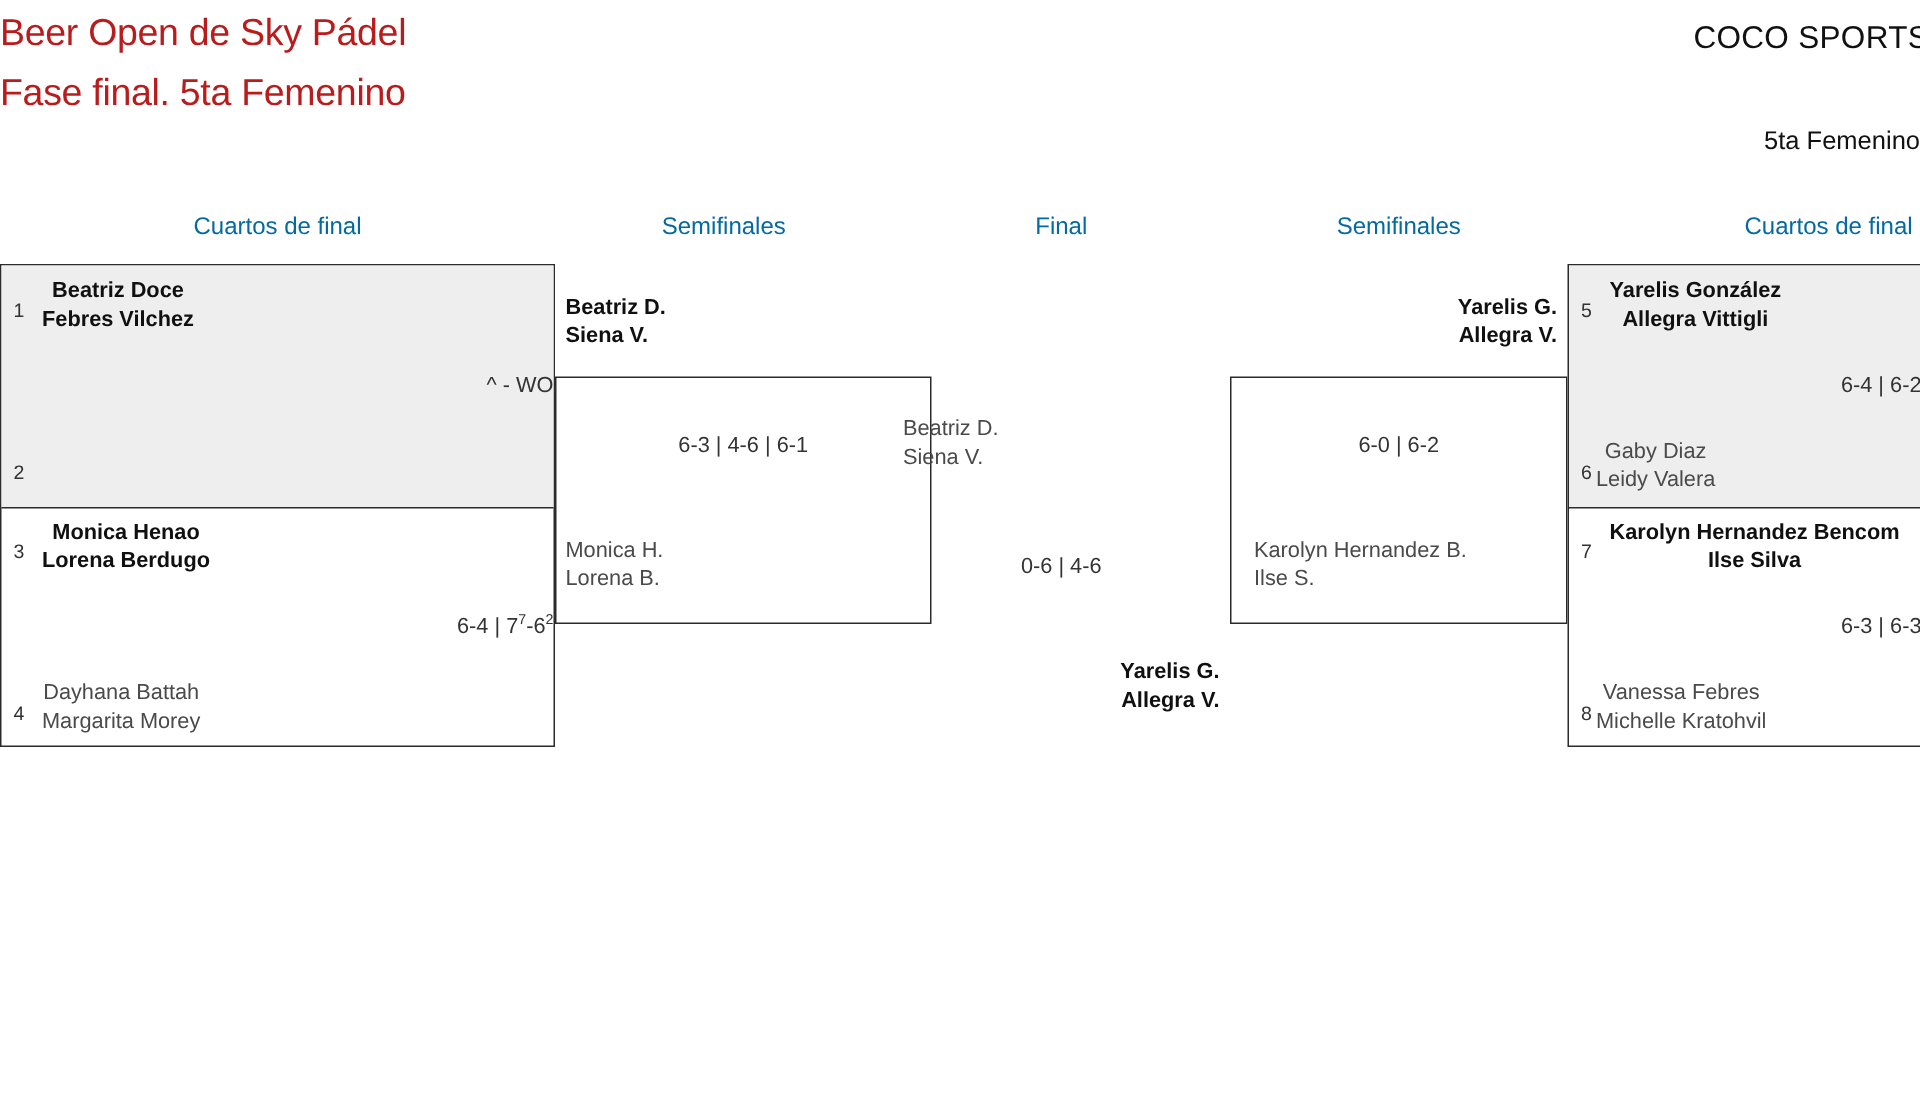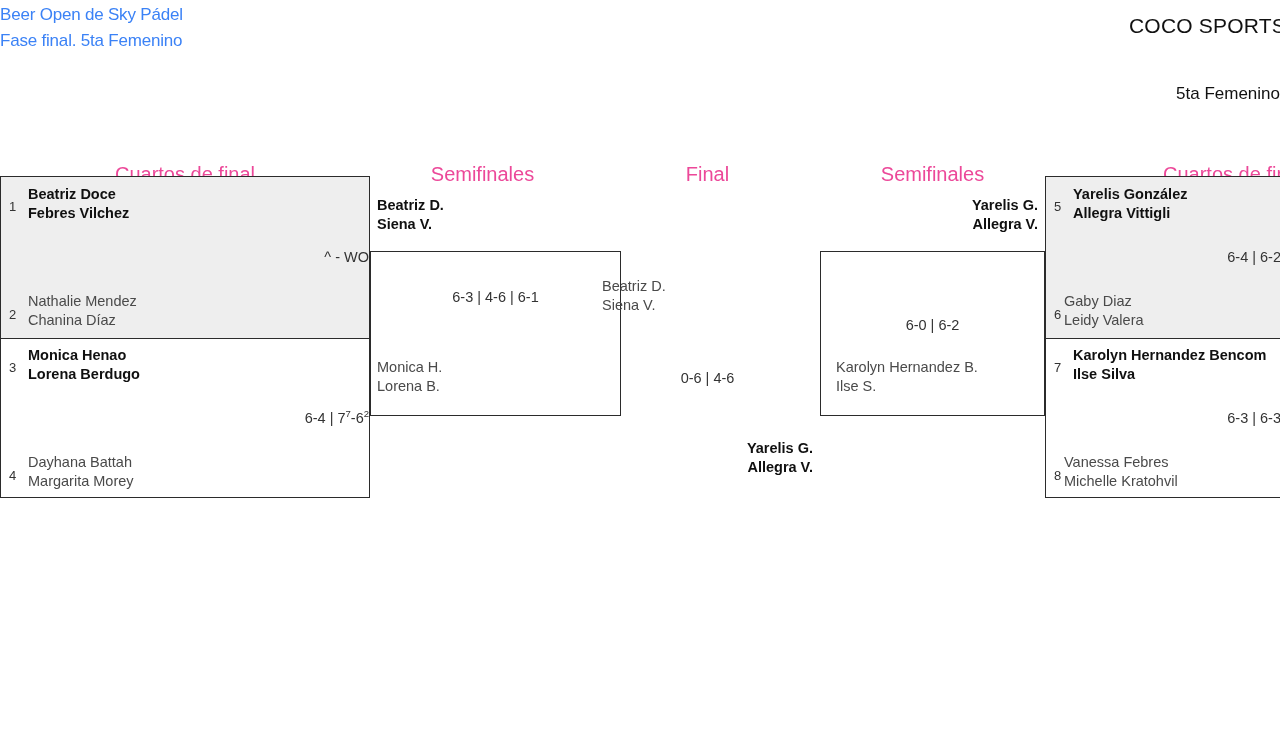--- a/index.html
+++ b/index.html
@@ -8,41 +8,40 @@
     background: #ffffff;
     font-family: "Liberation Sans", sans-serif;
     color: #1a1a1a;
     overflow: hidden;
   }
   #root { position: relative; width: 1280px; height: 738px; }
 
   
   .title-block {
     position: absolute; left: 0px; top: 2px;
-    font-size: 17px; font-weight: 400; line-height: 26px;
-    letter-spacing: -0.2px; color: #3b82f6;
+    font-size: 25px; font-weight: 400; line-height: 40px;
+    letter-spacing: -0.2px; color: #b91c1c;
     white-space: pre;
   }
   .brand {
     position: absolute; right: -6px; top: 14px;
     font-size: 21px; font-weight: 400; letter-spacing: 0.2px;
     color: #111111; white-space: nowrap;
   }
 
   .bracket-title {
     position: absolute; left: 0; right: 0; top: 84px;
     text-align: right; font-size: 17px; color: #111111;
   }
 
   
   .round-head {
     position: absolute; top: 143px;
-    font-size: 20px; color: #ec4899; white-space: nowrap;
+    font-size: 16px; color: #0369a1; white-space: nowrap;
     text-align: center;
-    margin-top: 20px;
   }
   .rh-qf-l   { left: 0px;    width: 370px; }
   .rh-sf-l   { left: 370px;  width: 225px; }
   .rh-final  { left: 595px;  width: 225px; }
   .rh-sf-r   { left: 820px;  width: 225px; }
   .rh-qf-r   { left: 1045px; width: 370px; text-align: left; padding-left: 118px;}
 
   
   .box { position: absolute; border: 1px solid #2b2b2b; background: #ffffff; }
 
@@ -54,21 +53,21 @@
   .qf-cell.top { top: 0; }
   .qf-cell.bot { top: 161px; }
   .qf-cell.shaded { background: #eeeeee; }
   .qf-divider { position: absolute; left: 0; width: 100%; top: 161px; height: 1px; background: #2b2b2b; }
 
   .seed {
     position: absolute; font-size: 13px; color: #333333; line-height: 1;
   }
   .team {
     position: absolute; font-size: 14.5px; line-height: 19px;
-    color: #4a4a4a; white-space: nowrap;
+    color: #4a4a4a; white-space: nowrap; text-align: center;
   }
   .team.winner { font-weight: 700; color: #101010; }
   .score {
     position: absolute; font-size: 14.5px; color: #333333; white-space: nowrap;
   }
   .score sup { font-size: 9.5px; vertical-align: super; line-height: 0; }
 
   
   .qf-left .seed.s-a  { left: 8px;  top: 23px; }
   .qf-left .seed.s-b  { left: 8px;  top: 131px; }
@@ -80,21 +79,21 @@
   .qf-right .seed.s-a { left: 8px;  top: 23px; }
   .qf-right .seed.s-b { left: 8px;  top: 131px; }
   .qf-right .team.t-a { left: 27px; top: 8px; }
   .qf-right .team.t-b { left: 18px; top: 115px; }
   .qf-right .score    { left: 0; width: 235px; top: 72px; text-align: right; }
 
   
   .sf-left  { left: 370px; top: 251px; width: 251px; height: 165px; }
   .sf-right { left: 820px; top: 251px; width: 225px; height: 165px; }
   .sf-left .score  { left: 0; right: 0; top: 37px; text-align: center; }
-  .sf-right .score { left: 0; right: 0; top: 37px; text-align: center; margin-top: 28px; }
+  .sf-right .score { left: 0; right: 0; top: 37px; text-align: center; }
 
   
   .sf-name {
     position: absolute; font-size: 14.5px; line-height: 19px;
     color: #4a4a4a; white-space: nowrap;
   }
   .sf-name.winner { font-weight: 700; color: #101010; }
   .sf-l-top { left: 377px; top: 196px; }
   .sf-l-bot { left: 377px; top: 358px; }
   .sf-r-top { left: 820px; width: 218px; top: 196px; text-align: right; }
@@ -128,21 +127,20 @@
   <div class="round-head rh-final">Final</div>
   <div class="round-head rh-sf-r">Semifinales</div>
   <div class="round-head rh-qf-r">Cuartos de final</div>
 
   <div class="box qf-left">
 
     <div class="qf-cell top shaded">
       <span class="seed s-a">1</span>
       <span class="team t-a winner"><span>Beatriz Doce</span><br><span>Febres Vilchez</span></span>
       <span class="seed s-b">2</span>
-      <span class="team t-b"><span>Nathalie Mendez</span><br><span>Chanina Díaz</span></span>
       <span class="score">^ - WO</span>
     </div>
 
     <div class="qf-divider"></div>
 
     <div class="qf-cell bot">
       <span class="seed s-a">3</span>
       <span class="team t-a winner"><span>Monica Henao</span><br><span>Lorena Berdugo</span></span>
       <span class="seed s-b">4</span>
       <span class="team t-b"><span>Dayhana Battah</span><br><span>Margarita Morey</span></span>

